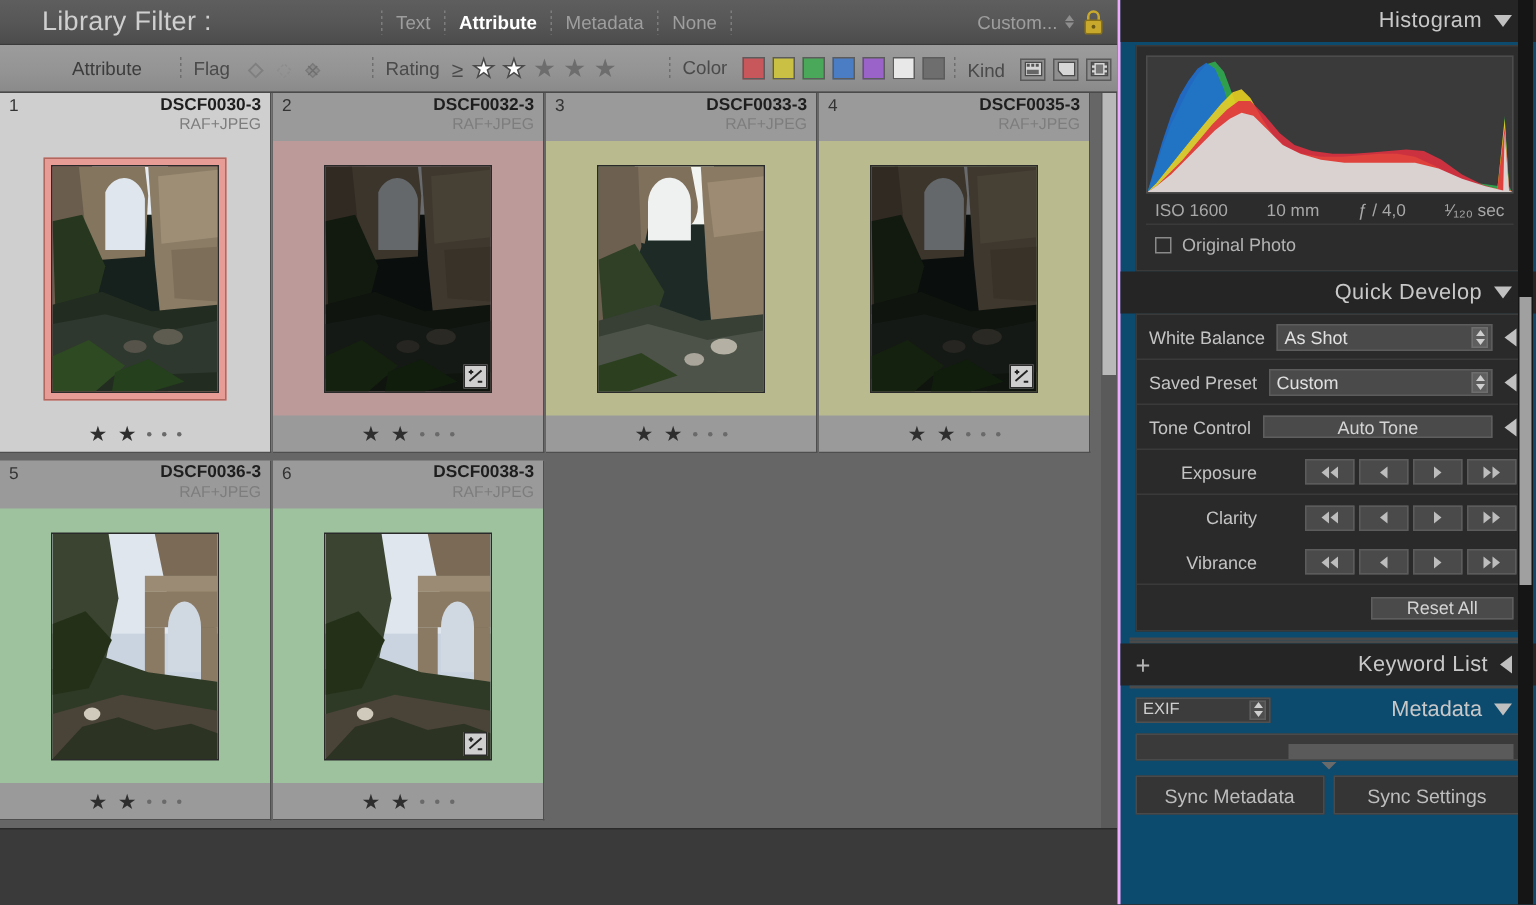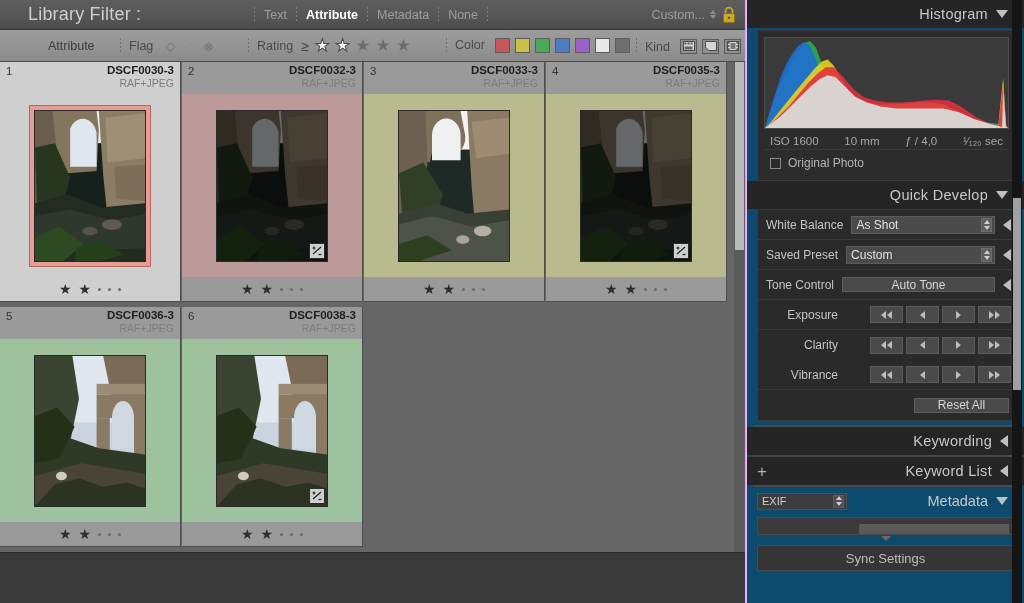--- a/index.html
+++ b/index.html
@@ -645,24 +645,20 @@
         </span>
       </div>
 
       <div class="qd-reset">
         <span class="btn" style="width:95px;">Reset All</span>
       </div>
     </div>
 
     <div class="hr2" style="margin-top:4px;"></div>
 
-    <div class="panel-title">
-      <span>Keywording</span>
-      <span class="tri-l"></span>
-    </div>
     <div class="hr2"></div>
 
     <div class="panel-title">
       <span class="plus">+</span>
       <span>Keyword List</span>
       <span class="tri-l"></span>
     </div>
     <div class="hr2"></div>
 
     <div id="meta-head">
@@ -675,20 +671,21 @@
       </span>
       <span style="margin-left:auto;font-size:14.5px;color:#c8c8c8;">Metadata</span>
       <span class="tri-d"></span>
     </div>
     <div id="meta-fields">
         <div class="inner"></div>
       </div>
     <div id="caret"></div>
 
     <div id="sync-row">
+      <span class="sync-btn">Sync Metadata</span>
       <span class="sync-btn">Sync Settings</span>
     </div>
 
     <div id="right-scroll">
       <div class="rthumb" style="top:198px;height:192px;"></div>
     </div>
   </div>
 </div>
 
 </body></html>

